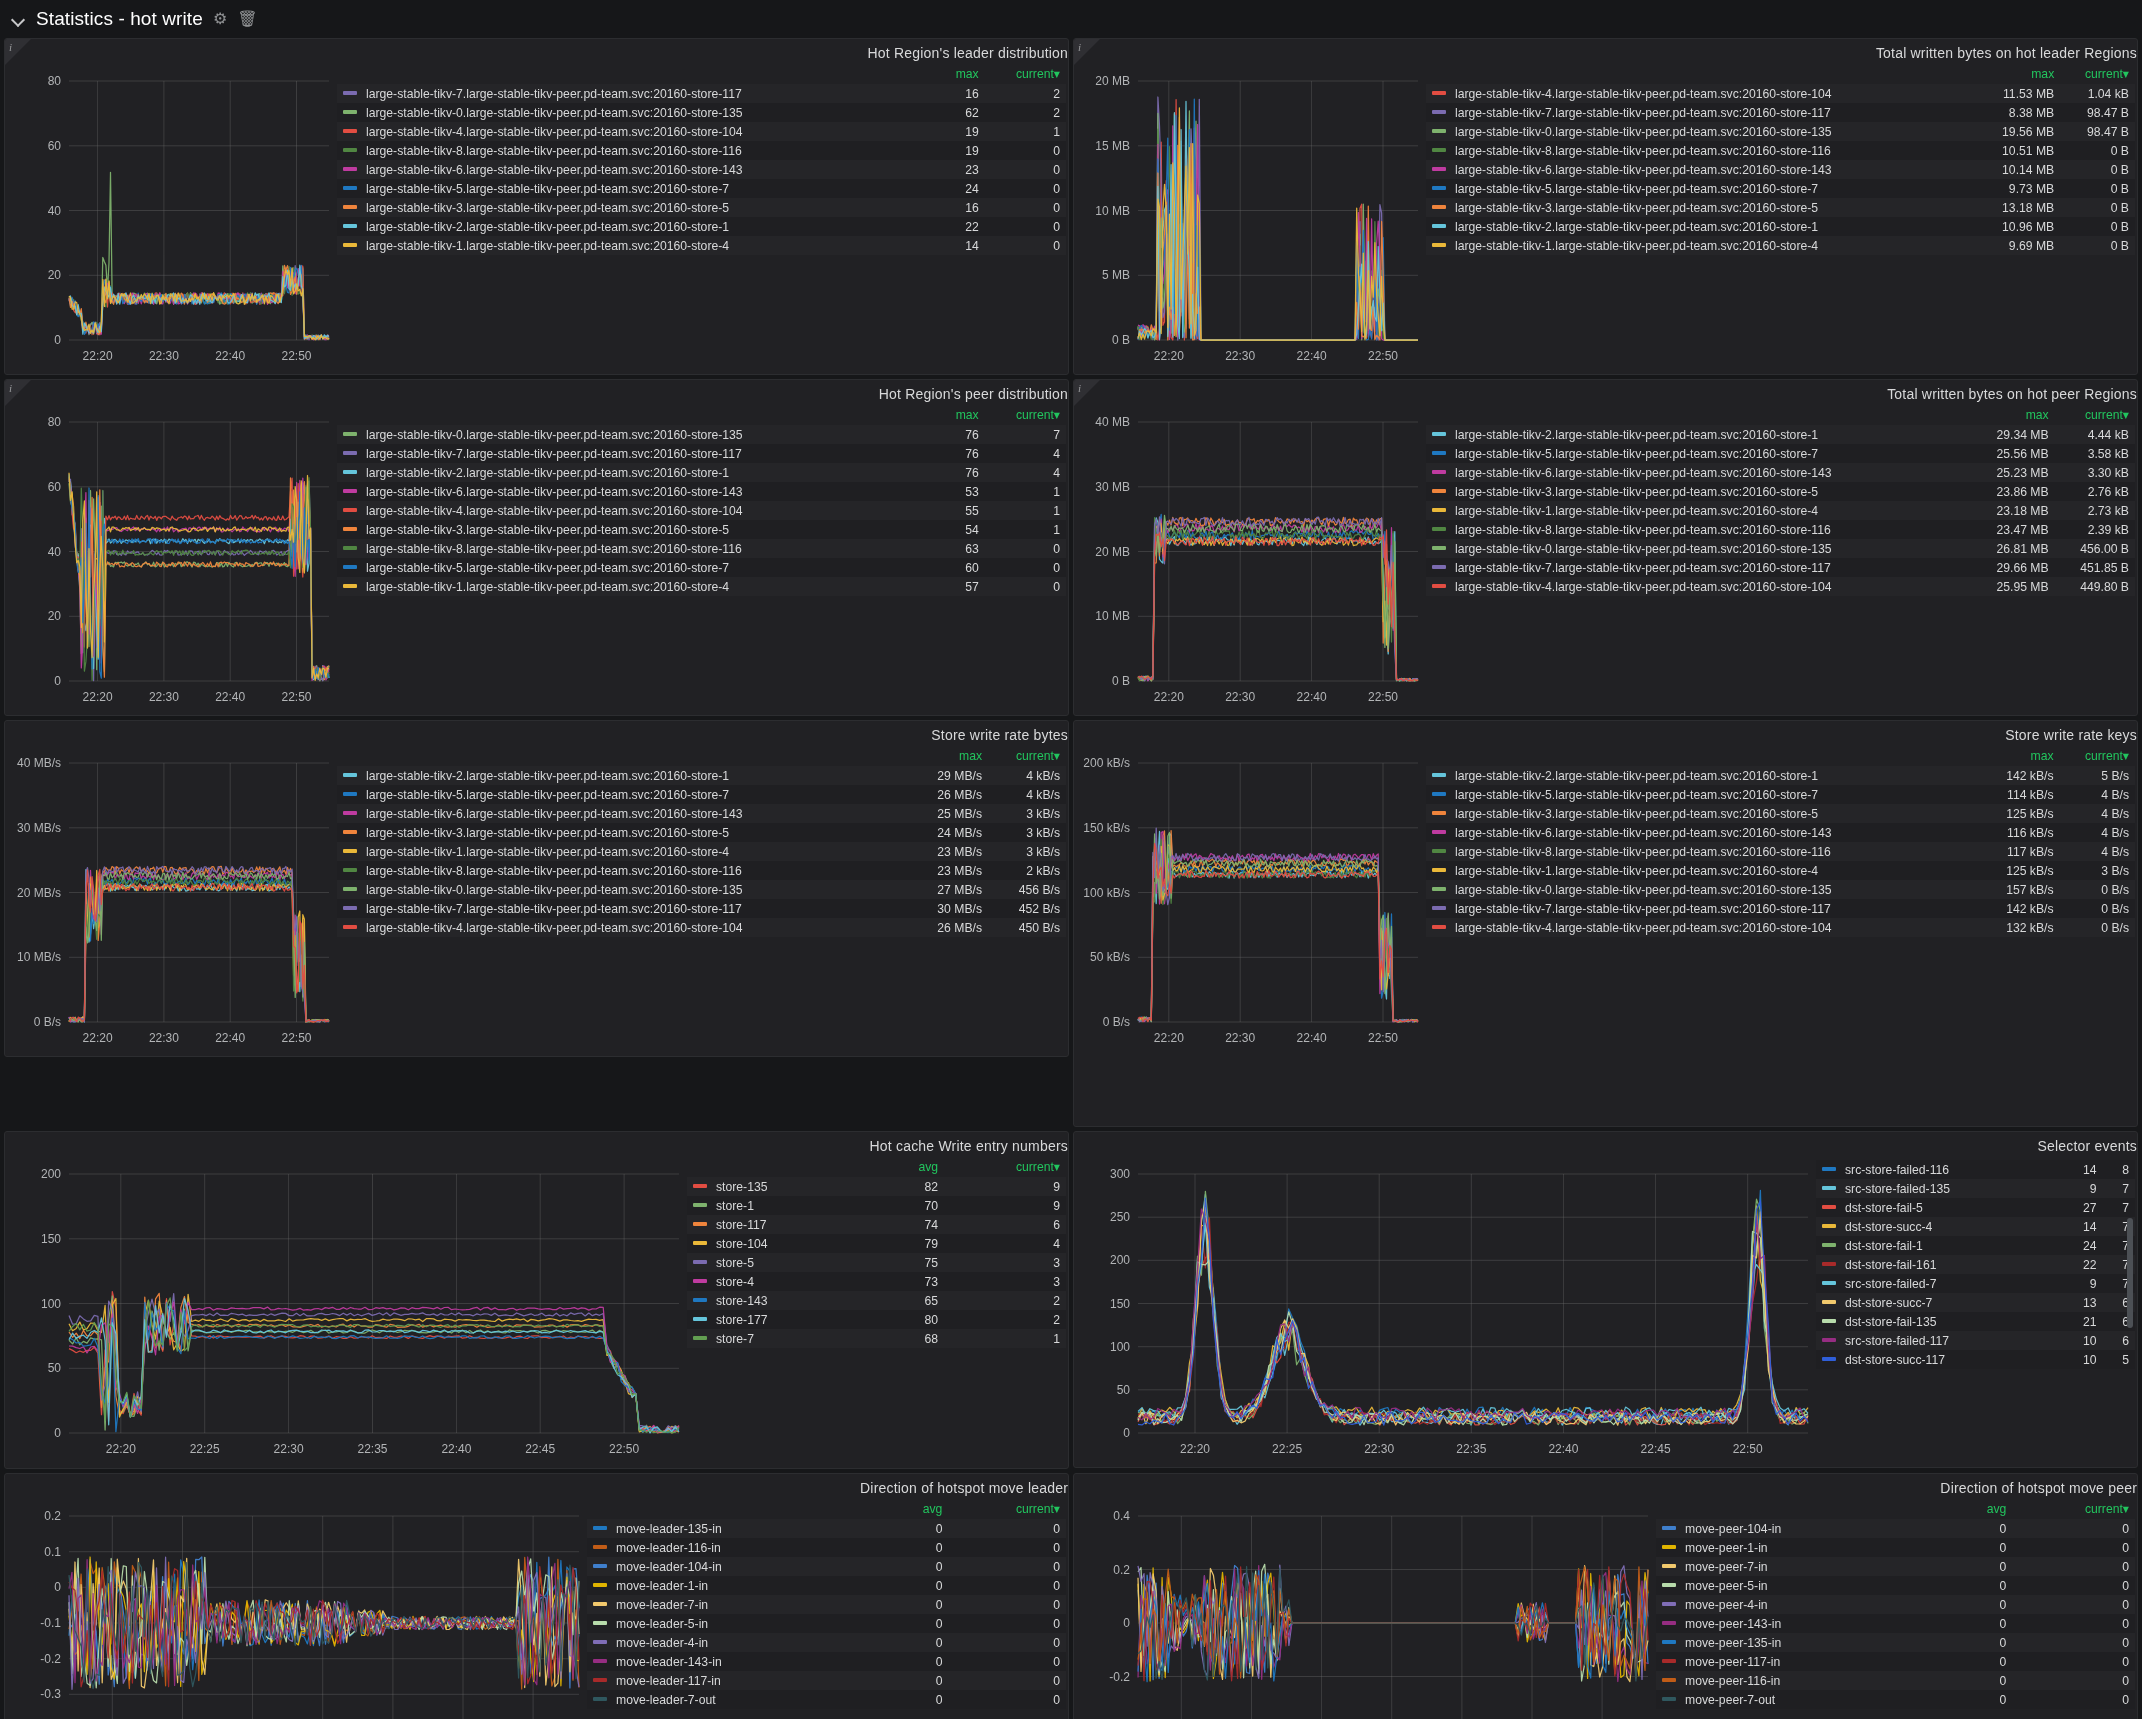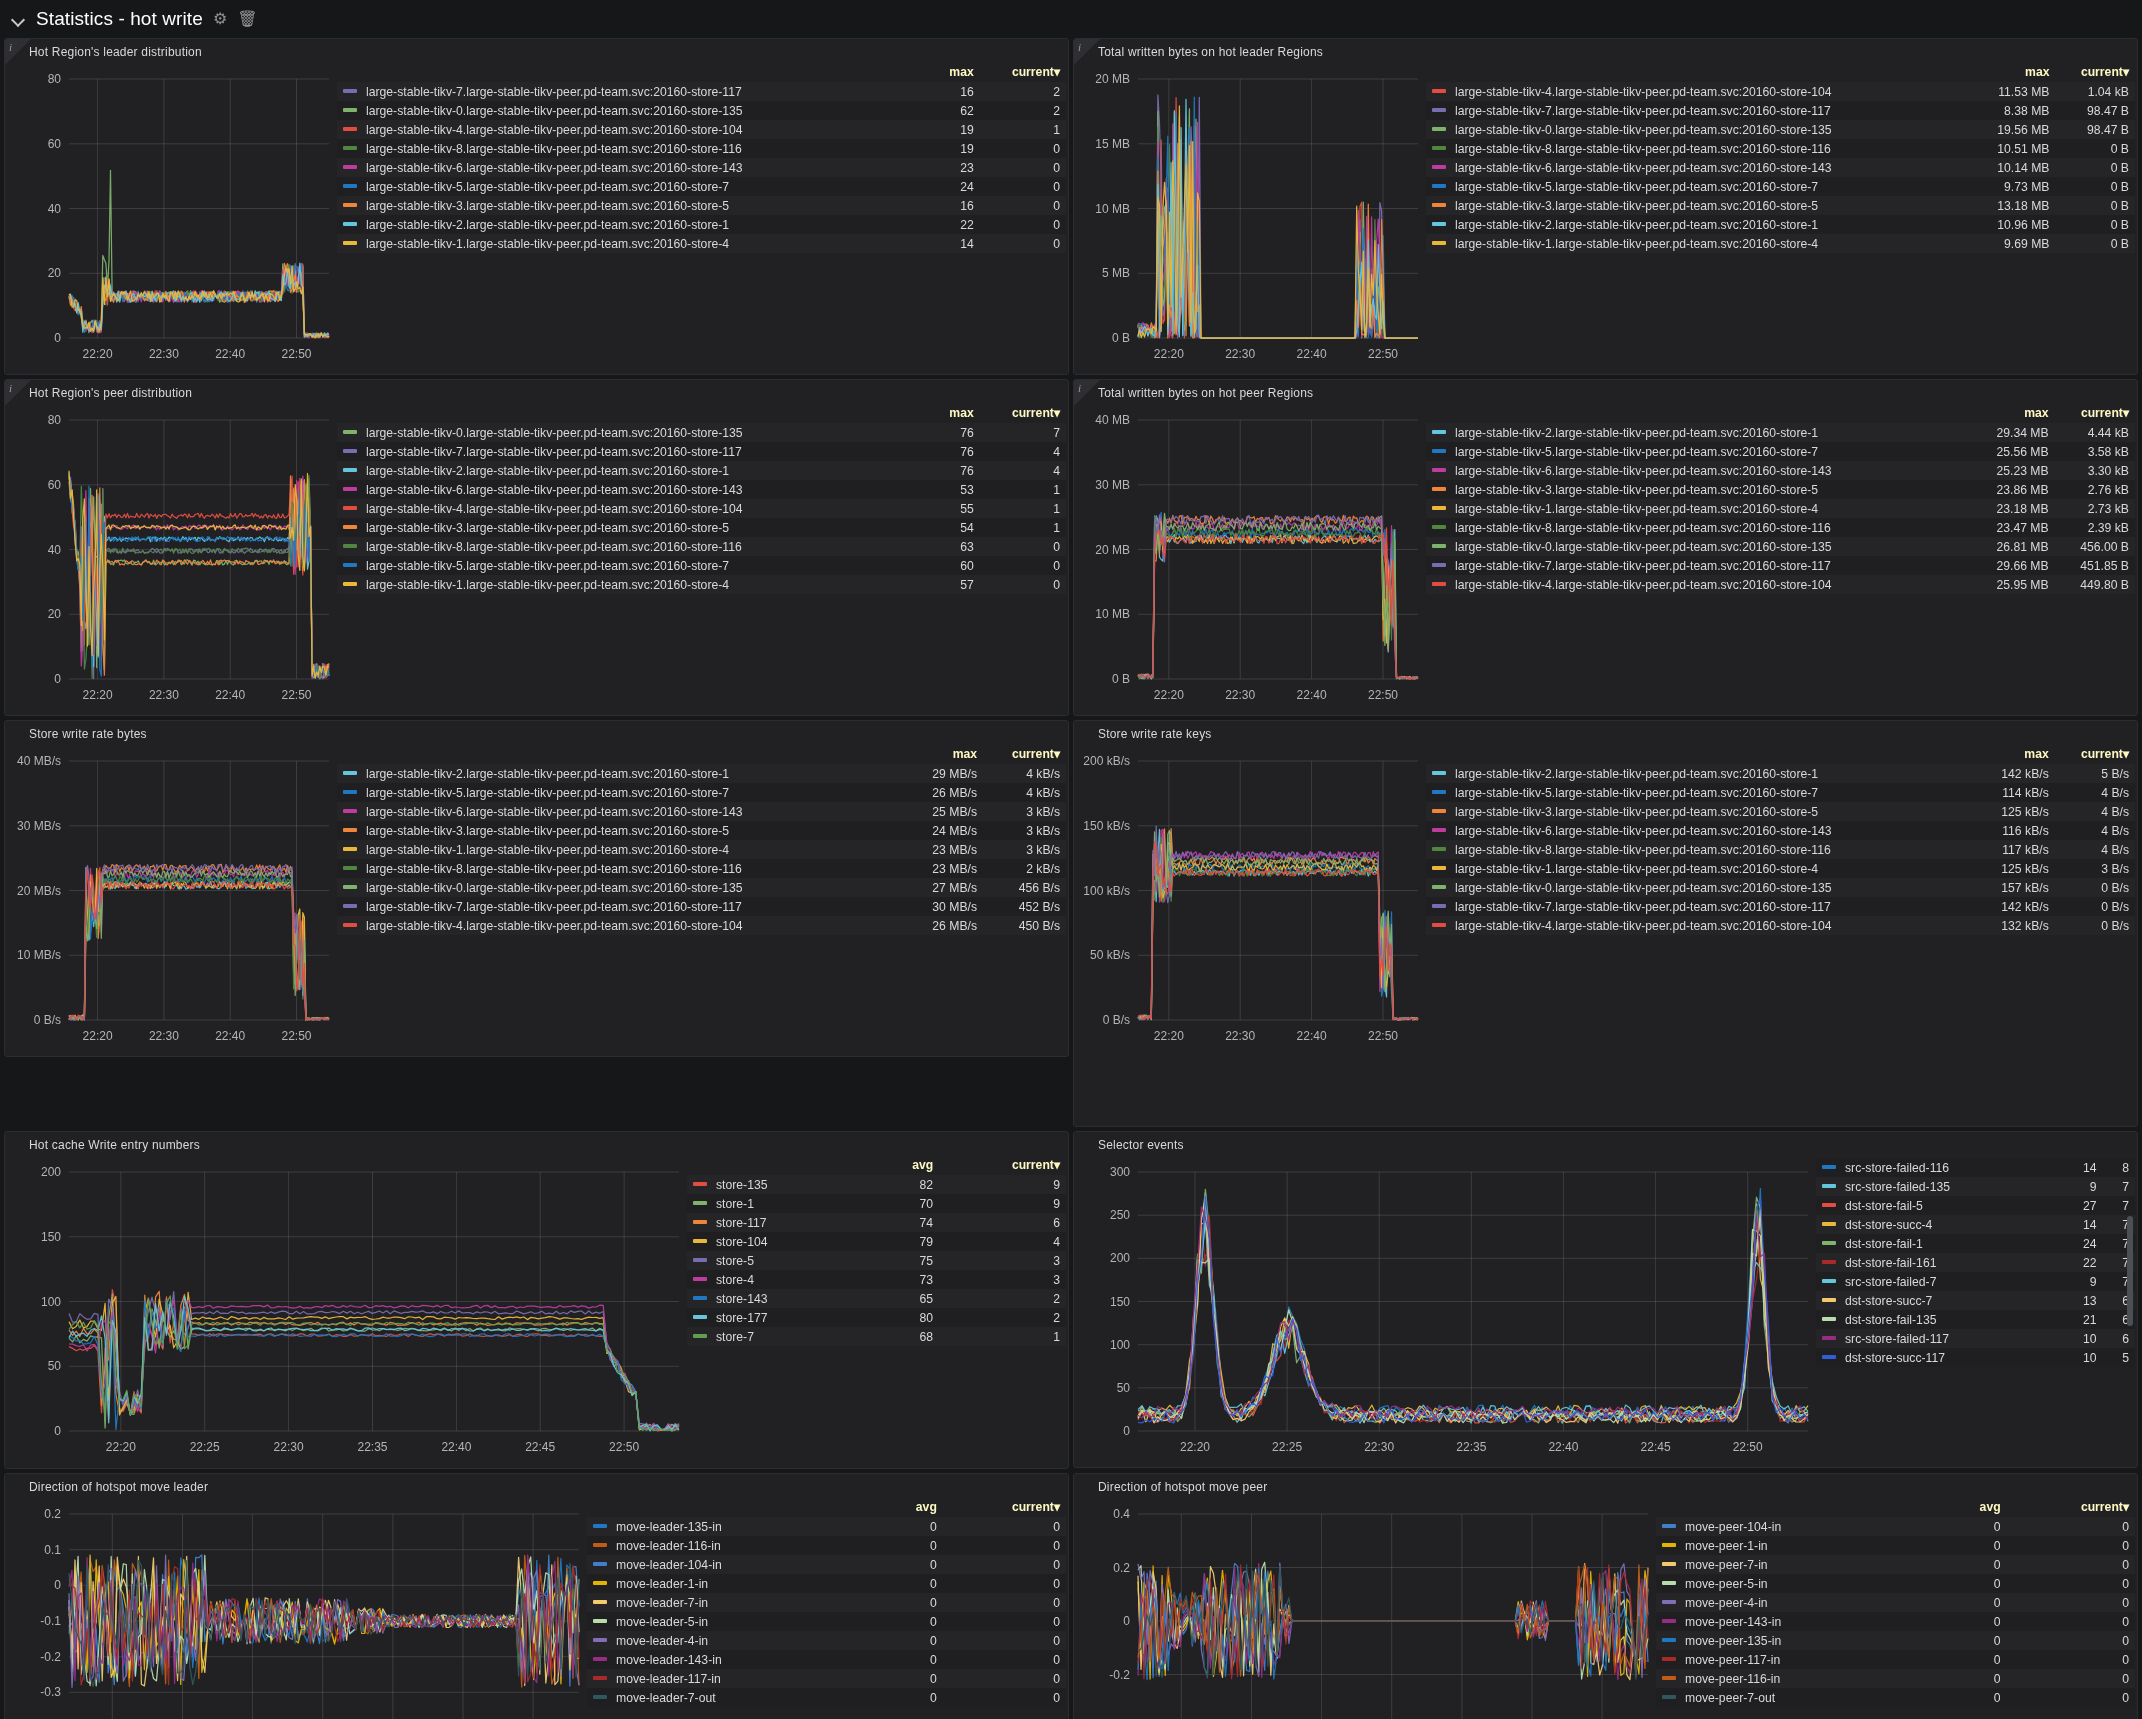--- a/index.html
+++ b/index.html
@@ -48,27 +48,26 @@
     padding: 0 4px 4px 4px;
   }
   .panel {
     background: #212124;
     border: 1px solid #2c2d30;
     border-radius: 3px;
     position: relative;
     overflow: hidden;
   }
   .panel-title {
-    text-align: left;
-    font-size: 12px;
+    text-align: right;
+    font-size: 14px;
     color: #d8d9da;
     padding-top: 6px;
     font-weight: normal;
     letter-spacing: 0.2px;
-    padding-left: 24px;
   }
   .info-corner {
     position: absolute;
     top: 0; left: 0;
     width: 0; height: 0;
     border-top: 26px solid #2f2f33;
     border-right: 26px solid transparent;
   }
   .info-i {
     position: absolute;
@@ -86,22 +85,22 @@
   .chart-area { position: relative; }
   .legend {
     flex: 1 1 auto;
     overflow: hidden;
     padding-top: 4px;
     font-size: 12.2px;
     position: relative;
   }
   .legend-table { width: 100%; border-collapse: collapse; }
   .legend-table th {
-    color: #fef9c3;
-    font-weight: bold;
+    color: #22c55e;
+    font-weight: normal;
     font-size: 12.2px;
     text-align: right;
     padding: 0 6px 3px 6px;
     white-space: nowrap;
   }
   .legend-table th.lbl { text-align: left; }
   .legend-table td {
     padding: 2.5px 6px;
     white-space: nowrap;
     color: #d8d9da;

